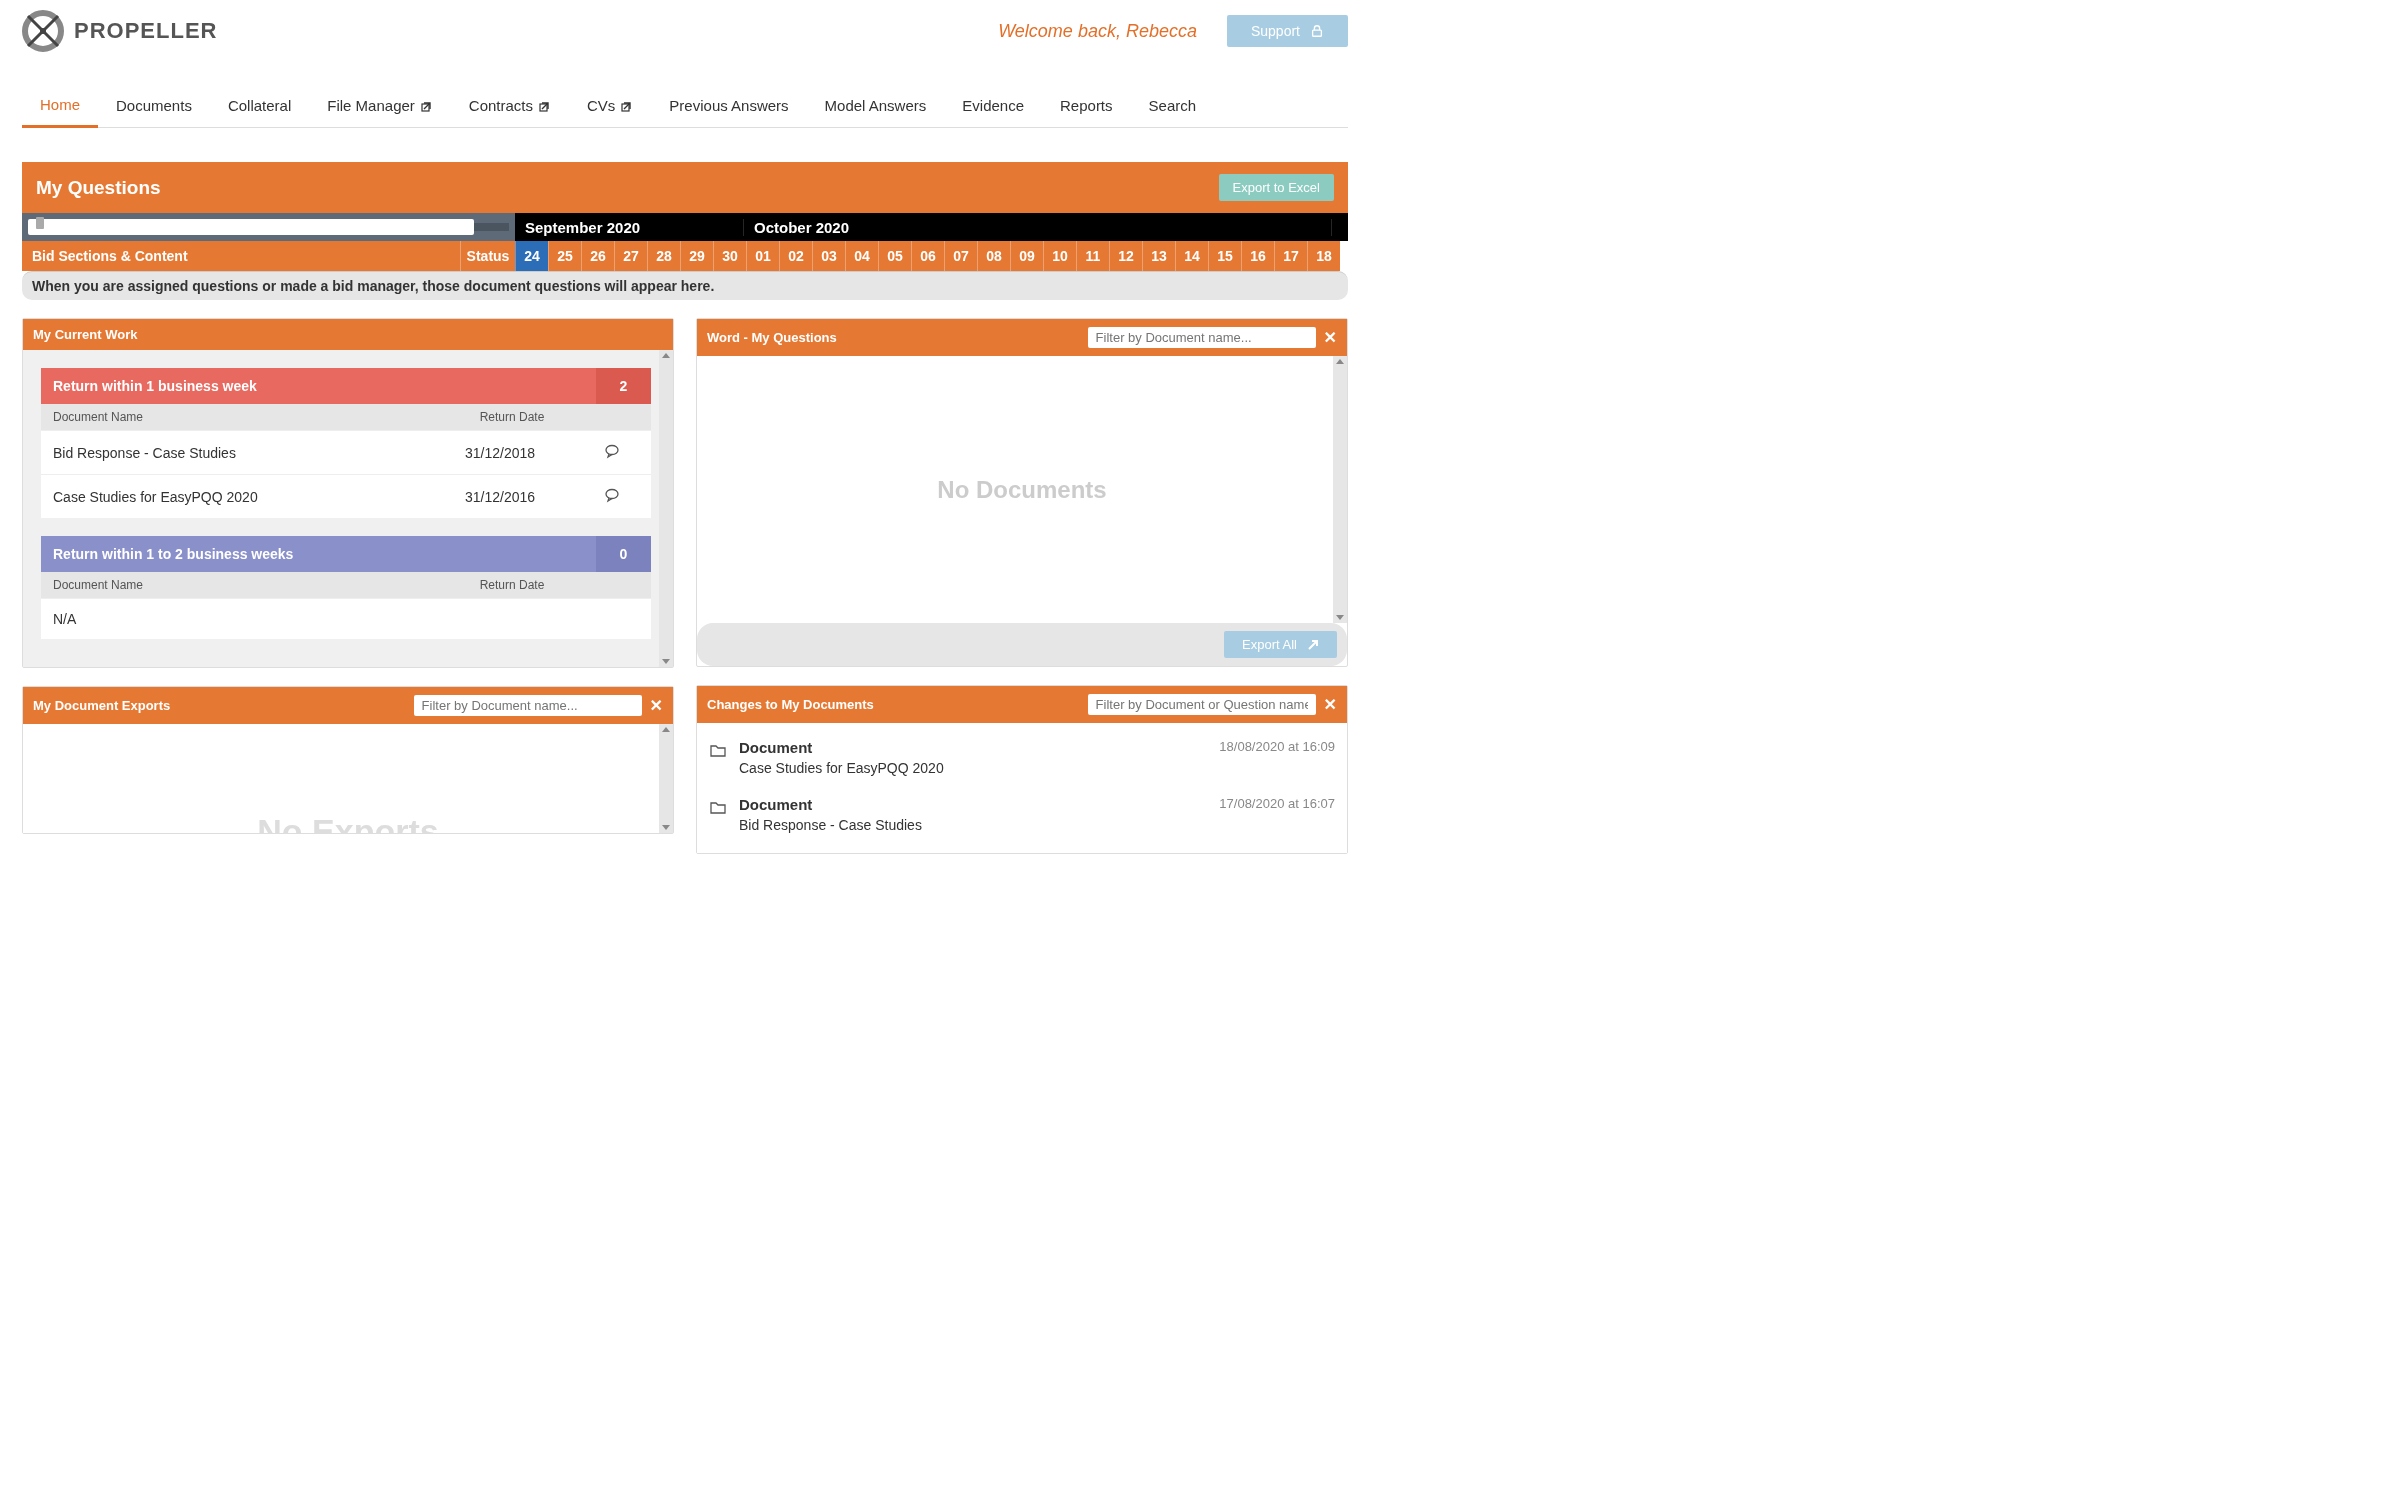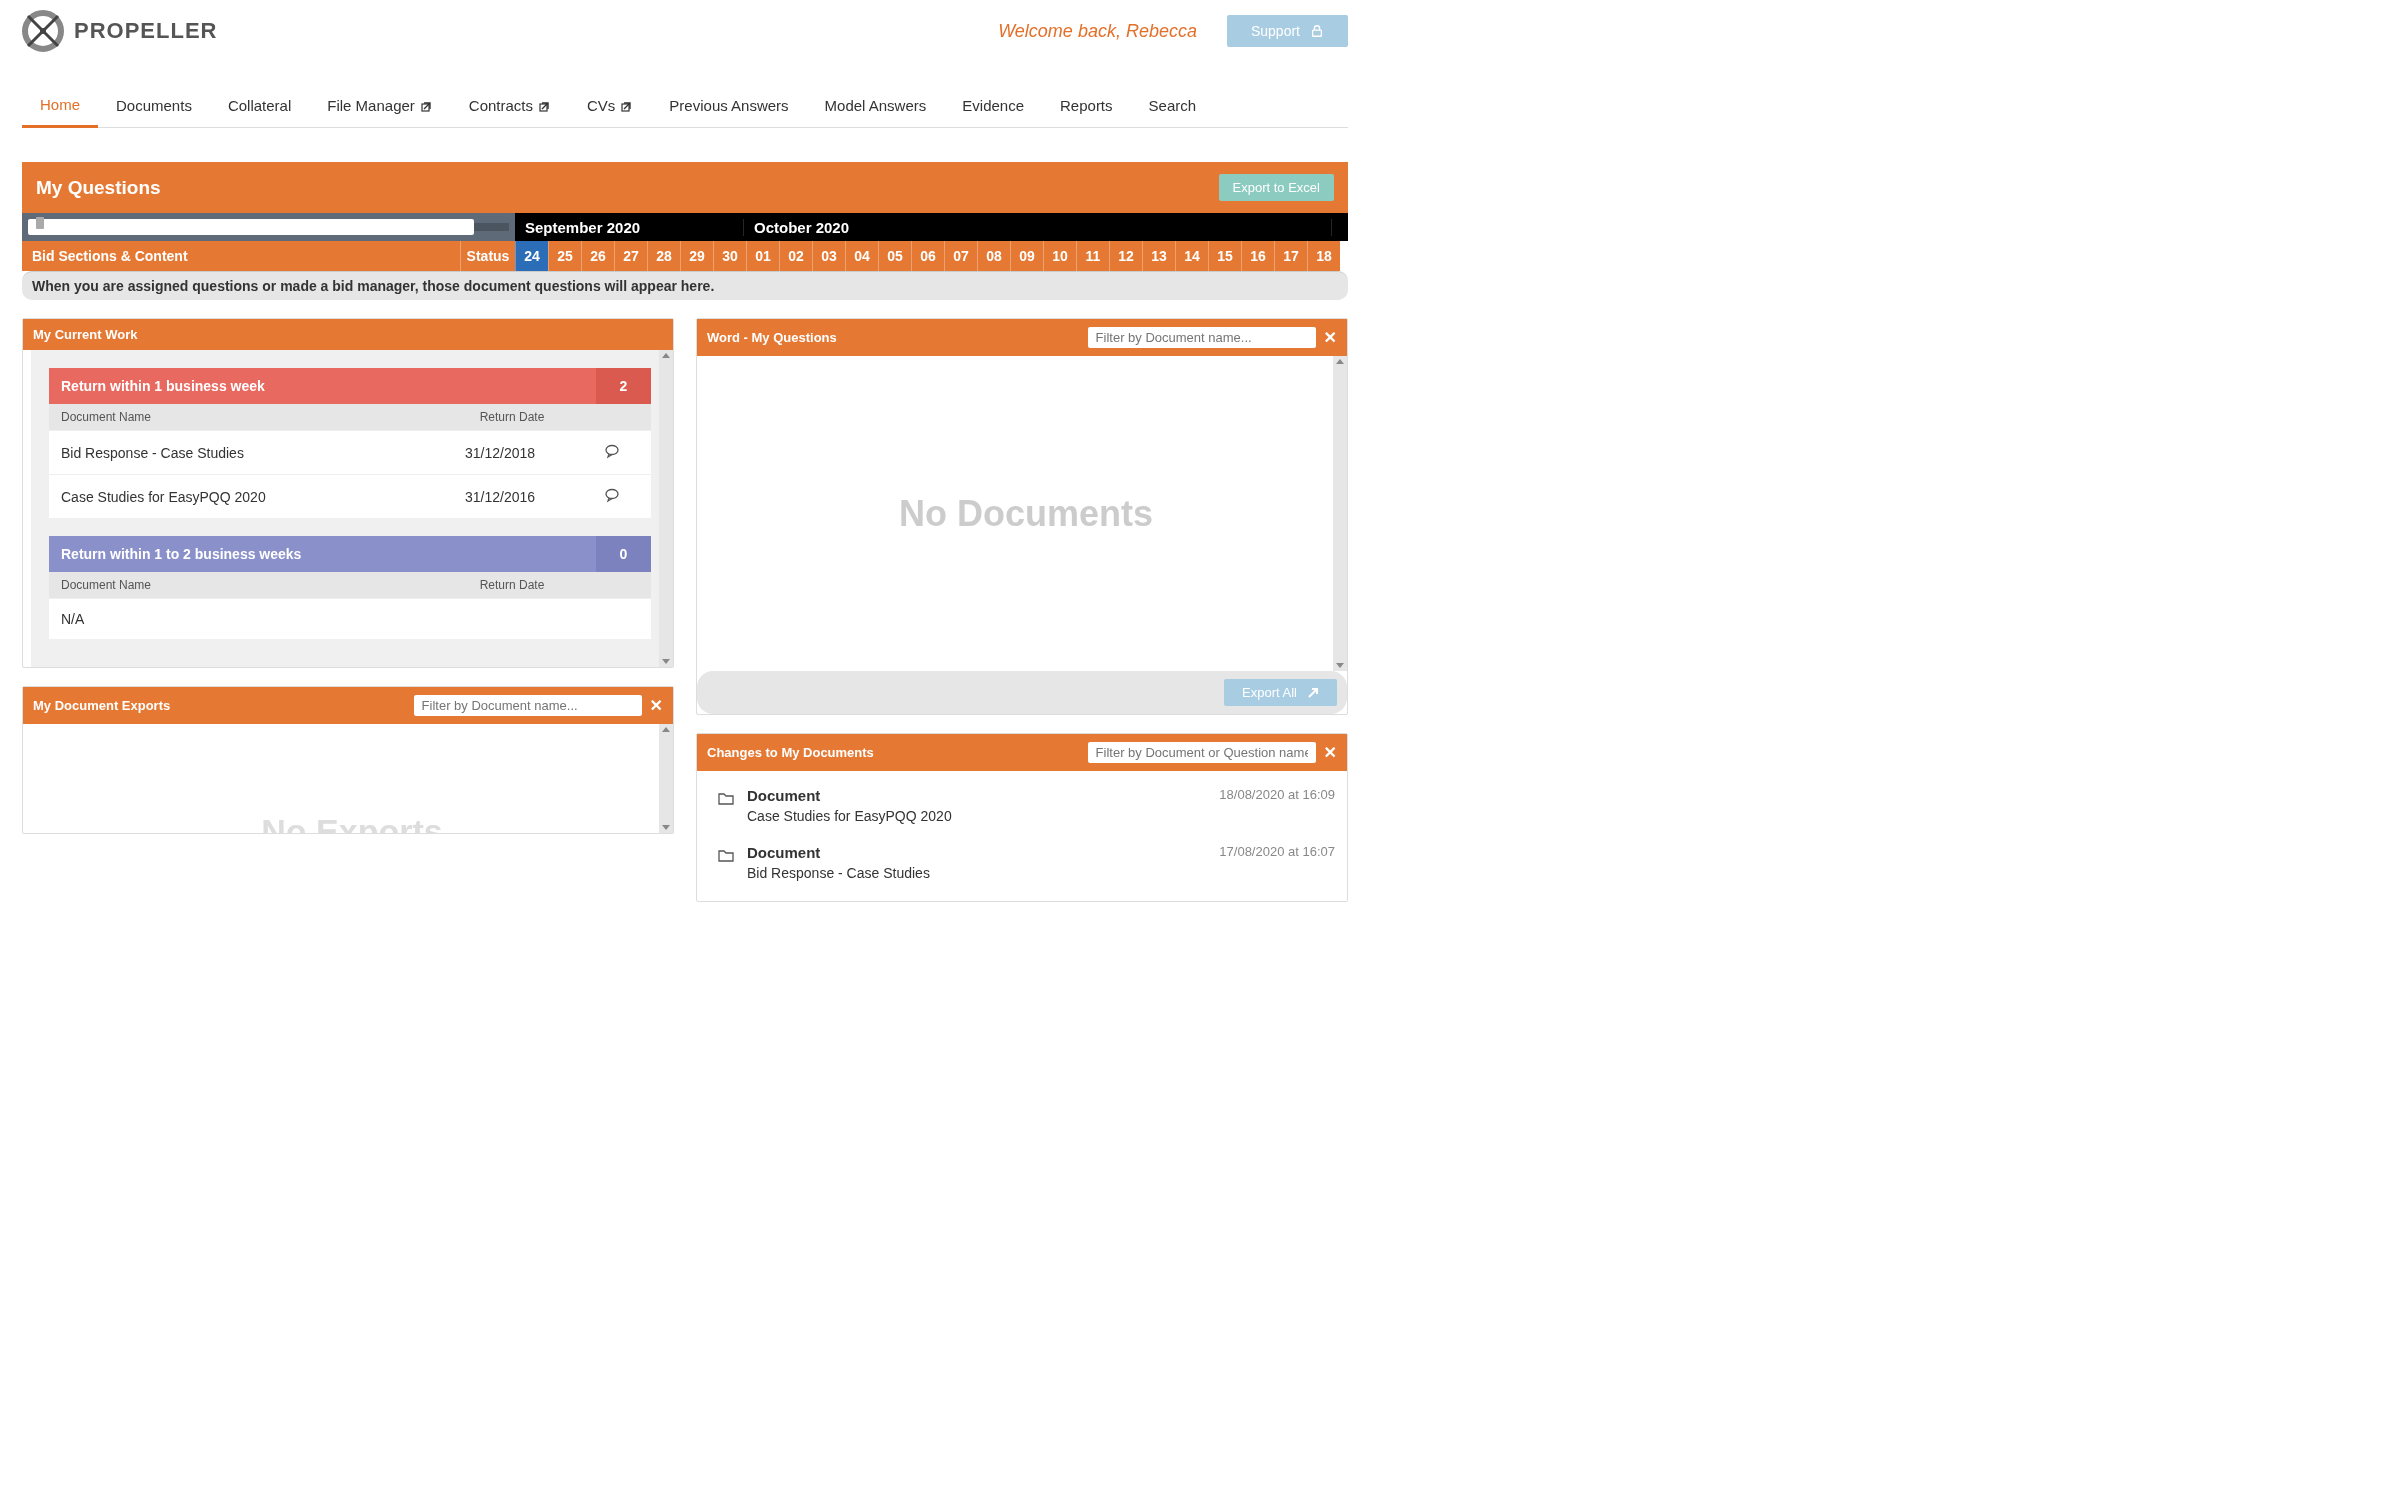--- a/index.html
+++ b/index.html
@@ -49,21 +49,21 @@
 
 
 .panels { display: flex; gap: 22px; margin: 18px 18px 0 18px; }
 .col { flex: 1; display: flex; flex-direction: column; gap: 18px; }
 
 .panel { border: 1px solid #ddd; border-radius: 2px; display: flex; flex-direction: column; }
 .panel-header { background: #e57933; color: #fff; font-size: 13px; font-weight: bold; padding: 8px 10px; display: flex; align-items: center; gap: 8px; }
 .panel-header-title { flex: 1; }
 .panel-header input { font-size: 13px; padding: 3px 8px; border: none; border-radius: 2px; width: 228px; }
 .panel-header .close-icon { cursor: pointer; font-size: 16px; font-weight: bold; }
-.panel-body { position: relative; background: #fff; margin-left: 8px; }
+.panel-body { position: relative; background: #fff; }
 .scroll-hint { width: 14px; background: #e6e6e6; position: absolute; right: 0; top: 0; bottom: 0; }
 .scroll-hint::before, .scroll-hint::after { content: ''; position: absolute; left: 3px; width: 0; height: 0; border-left: 4px solid transparent; border-right: 4px solid transparent; }
 .scroll-hint::before { top: 3px; border-bottom: 5px solid #888; }
 .scroll-hint::after { bottom: 3px; border-top: 5px solid #888; }
 
 
 .mcw-body { padding: 18px 22px 10px 18px; background: #f0f0f0; min-height: 297px; }
 .mcw-group { margin-bottom: 18px; background: #fff; }
 .mcw-group-header { display: flex; color: #fff; font-weight: bold; font-size: 14px; }
 .mcw-group-header .ghl { flex: 1; padding: 10px 12px; }
@@ -77,21 +77,21 @@
 .mcw-col-name { flex: 1; }
 .mcw-col-date { width: 168px; text-align: center; }
 .mcw-col-icon { width: 55px; }
 .mcw-row { display: flex; align-items: center; padding: 12px 12px; font-size: 14px; border-top: 1px solid #eee; }
 .mcw-row-name { flex: 1; }
 .mcw-row-date { width: 168px; text-align: center; }
 .mcw-row-icon { width: 55px; text-align: center; }
 .mcw-row-icon svg { width: 16px; height: 16px; }
 
 
-.word-body { height: 315px; display: flex; align-items: center; justify-content: center; color: #ccc; font-size: 36px; font-weight: bold; }
+.word-body { height: 267px; display: flex; align-items: center; justify-content: center; color: #ccc; font-size: 24px; font-weight: bold; }
 .word-footer { background: #e6e6e6; padding: 8px 10px; display: flex; justify-content: flex-end; border-radius: 16px; }
 .export-all-btn { background: #a8cde3; color: #fff; border: none; padding: 6px 18px; border-radius: 2px; font-size: 13px; display: flex; align-items: center; gap: 10px; cursor: pointer; }
 
 
 .exports-body { height: 109px; position: relative; display: flex; align-items: flex-end; justify-content: center; overflow: hidden; }
 .exports-body .ghost { color: #ddd; font-size: 34px; font-weight: bold; margin-bottom: -18px; }
 
 
 .changes-body { padding: 6px 12px 10px 12px; }
 .change-row { display: flex; align-items: flex-start; gap: 12px; padding: 10px 0; }

